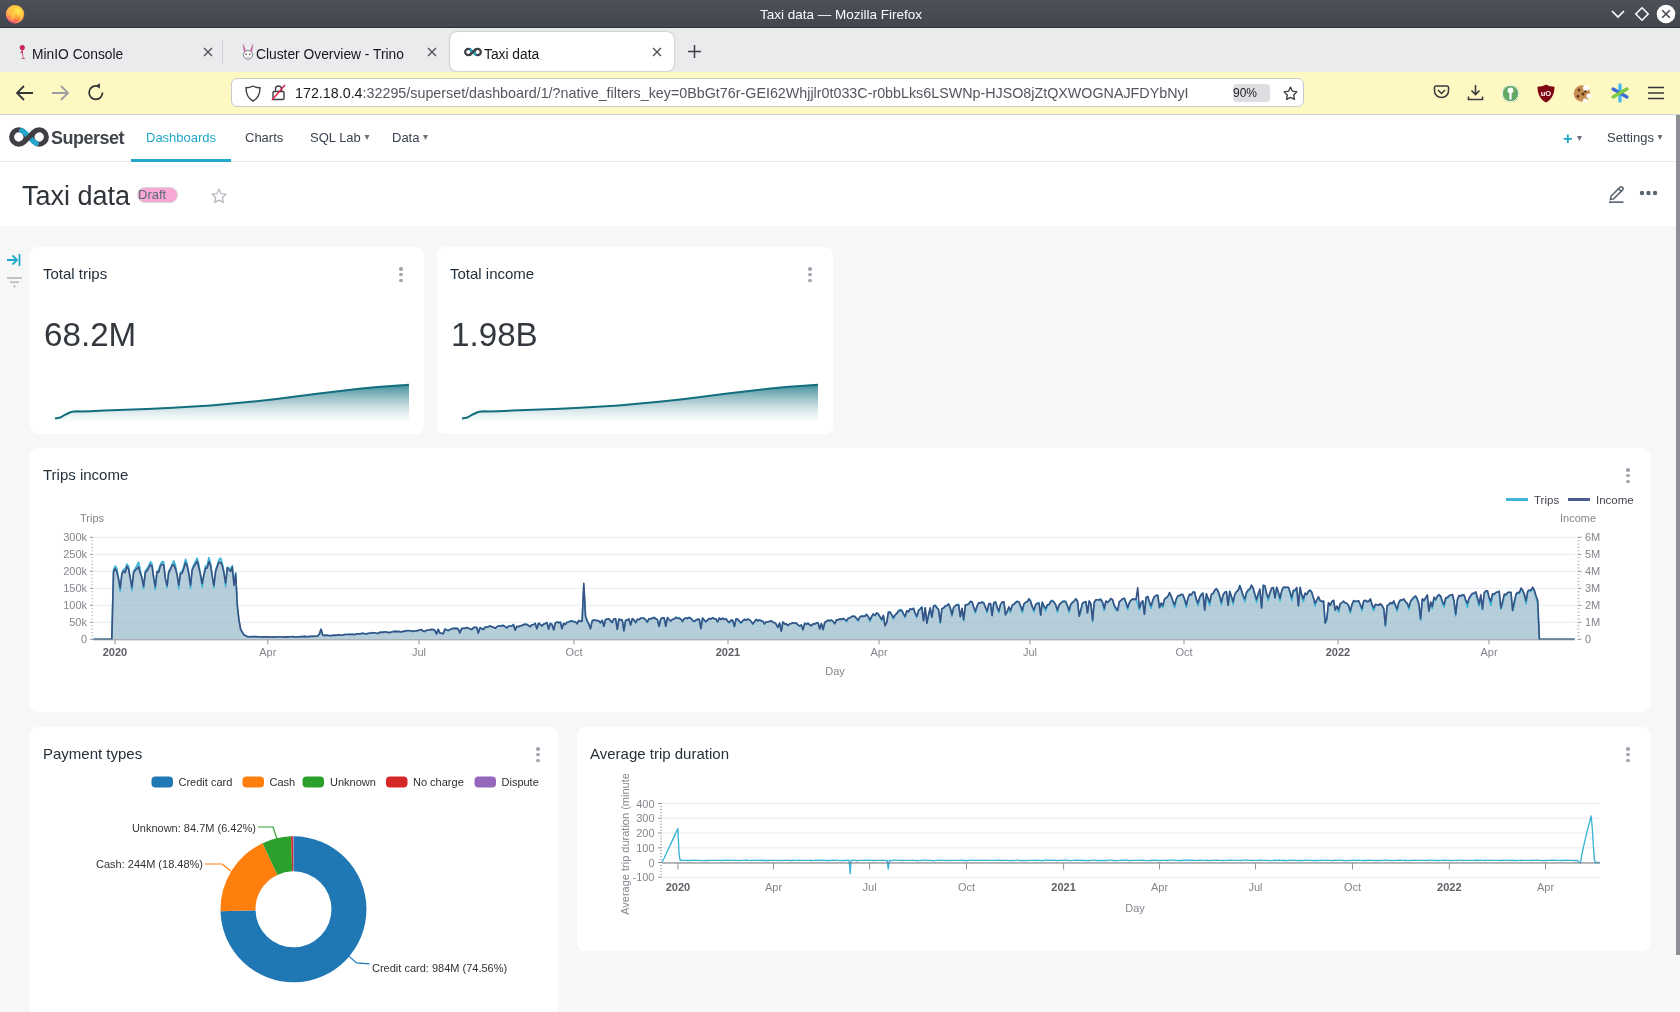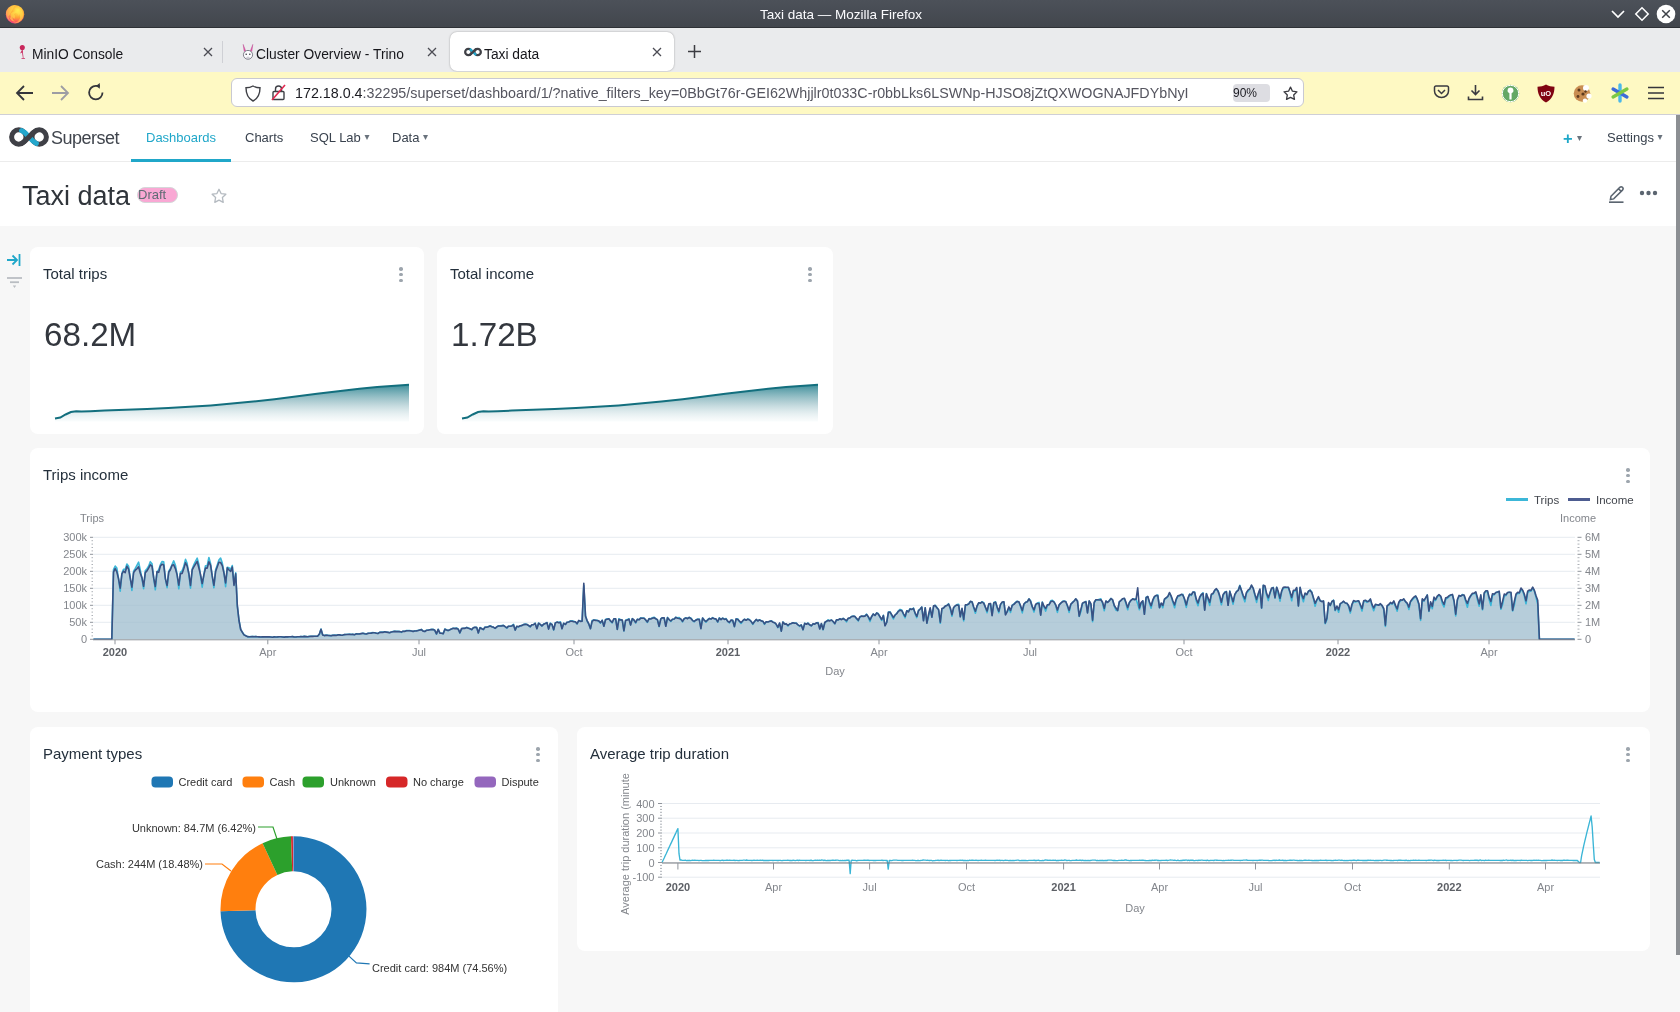--- a/index.html
+++ b/index.html
@@ -178,21 +178,21 @@
 
 <div id="navbar">
   <svg class="abs" style="left:9px;top:12px" width="40" height="20" viewBox="0 0 40 20">
     <g fill="none" stroke-linecap="round">
       <circle cx="9.8" cy="10" r="7.2" stroke="#3f4046" stroke-width="5"></circle>
       <circle cx="30.2" cy="10" r="7.2" stroke="#3f4046" stroke-width="5"></circle>
       <path d="M12.6,3.6 C16.1,5.2 17.6,7.2 20,10 C22.4,12.8 23.9,14.8 27.4,16.4" stroke="#24a7cc" stroke-width="5"></path>
       <path d="M12.6,16.4 C16.1,14.8 17.6,12.8 20,10 C22.4,7.2 23.9,5.2 27.4,3.6" stroke="#3f4046" stroke-width="5"></path>
     </g>
   </svg>
-  <span class="item" style="left:51px;top:13px;font-size:18px;font-weight:normal;color:#40454d;letter-spacing:-0.5px">Superset</span>
+  <span class="item" style="left:51px;top:13px;font-size:18px;font-weight:bold;color:#40454d;letter-spacing:-0.5px">Superset</span>
   <span class="item" style="left:146px;color:#20a7c9">Dashboards</span>
   <span class="item" style="left:245px">Charts</span>
   <span class="item" style="left:310px">SQL Lab <span style="font-size:10px;color:#6a737d;position:relative;top:-2px">▾</span></span>
   <span class="item" style="left:392px">Data <span style="font-size:10px;color:#6a737d;position:relative;top:-2px">▾</span></span>
   <span class="item" style="left:1563px;top:13.5px;font-size:16.5px;font-weight:bold;color:#1fa8c9">+</span>
   <span class="item" style="left:1577px;font-size:10px;color:#6a737d;top:17px">▾</span>
   <span class="item" style="left:1607px">Settings <span style="font-size:10px;color:#6a737d;position:relative;top:-2px">▾</span></span>
   <div id="dashtab"></div>
 </div>
 
@@ -247,21 +247,21 @@
     </svg>
   </div>
 
   <div class="card" style="left:437px;top:21px;width:396px;height:187px">
     <div class="ctitle">Total income</div>
     <div class="kebab" style="left:371px">
           <div></div>
           <div></div>
           <div></div>
         </div>
-    <div class="bignum">1.72B</div>
+    <div class="bignum">1.98B</div>
     <svg class="abs" style="left:0;top:0" width="396" height="187" viewBox="0 0 396 187">
       <path d="M25,171.5 L30.3,170.5 L35.7,167.5 L41,165 L46.4,164.3 L51.7,164.6 L60.6,164.2 L74.8,163.6 L96.2,162.8 L117.6,162 L138.9,161 L160.3,159.8 L181.6,158.4 L203,156.6 L224.4,154.6 L245.7,152.2 L267.1,149.6 L288.4,146.8 L309.8,144.2 L331.2,141.8 L349,140 L363.2,139 L381,137.8 L381,174.5 L25,174.5 Z" fill="url(#spg1)"></path>
       <path d="M25,171.5 L30.3,170.5 L35.7,167.5 L41,165 L46.4,164.3 L51.7,164.6 L60.6,164.2 L74.8,163.6 L96.2,162.8 L117.6,162 L138.9,161 L160.3,159.8 L181.6,158.4 L203,156.6 L224.4,154.6 L245.7,152.2 L267.1,149.6 L288.4,146.8 L309.8,144.2 L331.2,141.8 L349,140 L363.2,139 L381,137.8" fill="none" stroke="#136f7e" stroke-width="2"></path>
     </svg>
   </div>
 
   <div class="card" style="left:30px;top:222px;width:1620px;height:264px">
     <div class="ctitle">Trips income</div>
     <div class="kebab" style="left:1596px">
           <div></div>

